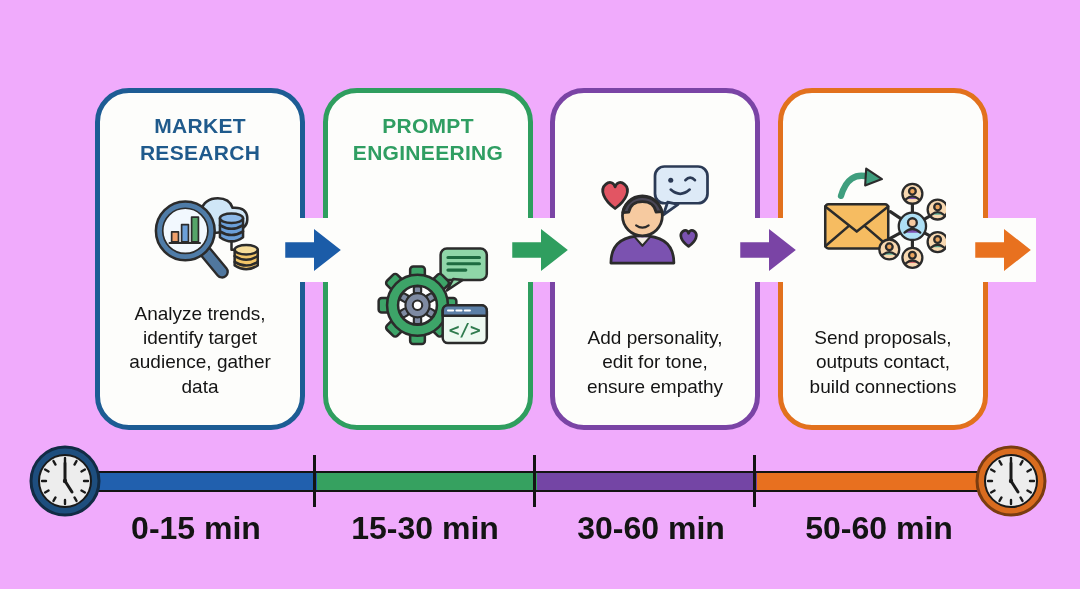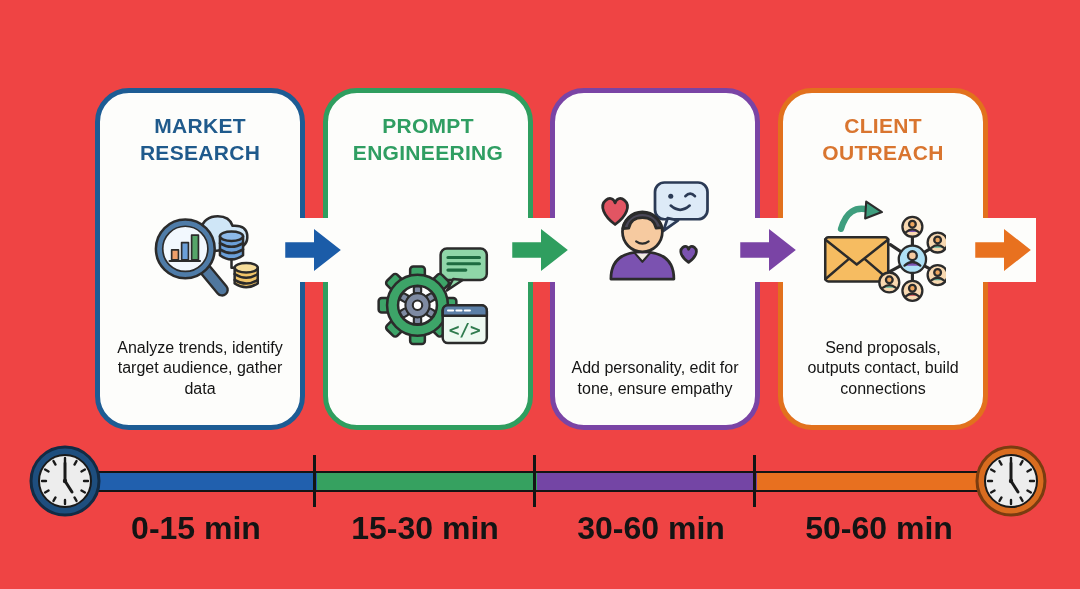--- a/index.html
+++ b/index.html
@@ -1,38 +1,38 @@
 <!DOCTYPE html>
 <html><head>
 <meta charset="utf-8">
 <style>
   html,body{margin:0;padding:0;background:#fdfdfb;}
   .canvas{
     position:relative;width:1080px;height:589px;overflow:hidden;
-    background:#ef4444;font-family:"Liberation Sans",sans-serif;
+    background:#f0abfc;font-family:"Liberation Sans",sans-serif;
   }
   
   .card{
     position:absolute;top:88px;width:210px;height:342px;box-sizing:border-box;
     border:5px solid #000;border-radius:34px;background:#fdfdfb;
     display:flex;flex-direction:column;align-items:center;
     padding:18px 16px 20px 16px;
   }
   .card-0{left:95px;border-color:#1d5c94;}
   .card-1{left:323px;border-color:#2f9e5f;gap:28px;}
   .card-2{left:550px;border-color:#7a44a5;}
   .card-3{left:778px;border-color:#e2711d;}
   .card-title{
     margin:0;font-size:21px;line-height:1.3;font-weight:bold;text-align:center;
     letter-spacing:.3px;min-height:56px;display:flex;align-items:center;justify-content:center;
   }
   .t0{color:#1f5a8c}.t1{color:#2f9e62}.t2{color:#6f3d96}.t3{color:#d9752f}
   .card-icon{flex:1;display:flex;align-items:center;justify-content:center;width:100%;}
   .card-desc{
-    margin:0 0 6px 0;font-size:16px;line-height:1.28;color:#141414;
+    margin:0 0 6px 0;font-size:19px;line-height:1.28;color:#141414;
     text-align:center;font-weight:500;
   }
   
   .flow-arrow{
     position:absolute;top:218px;width:64px;height:64px;background:#fdfdfb;
     display:flex;align-items:center;justify-content:center;
   }
   .fa-0{left:282px}.fa-1{left:509px}.fa-2{left:737px}.fa-3{left:972px}
   
   .tl-bar{
@@ -142,21 +142,20 @@
           <circle cx="48" cy="52" r="19" fill="#f6caa0" stroke="#2b2b2b"></circle>
           <path d="M29.5 49 a19 19 0 0 1 37 -1 l-5.5 .5 q-2 -10 -13 -10 q-11 0 -13 10 z" fill="#4a4757" stroke="#2b2b2b"></path>
           <path d="M42 61 q6 4.5 12 0" fill="none" stroke="#2b2b2b" stroke-width="2"></path>
         </g>
       </svg>
     </div>
     <p class="card-desc">Add personality, edit for tone, ensure empathy</p>
   </div>
 
   <div class="card card-3">
-    <h2 class="card-title t3">CLIENT OUTREACH</h2>
     <div class="card-icon">
       <svg width="126" height="116" viewBox="0 0 120 110">
         <g stroke="#2b2b2b" stroke-width="2.4" stroke-linejoin="round" stroke-linecap="round">
           <path d="M20 33 Q27 9 47 15" fill="none" stroke="#3f9e7e" stroke-width="6"></path>
           <path d="M44 7 L59 17 L43 23 z" fill="#3f9e7e" stroke-width="2"></path>
           <path d="M88 36 L88 62 M110 49 L88 62 M110 74 L88 62 M88 88 L88 62 M66 74 L88 62 M67 48 L88 62" stroke-width="3" fill="none"></path>
           <rect x="5" y="41" width="60" height="42" rx="3" fill="#f6bc61"></rect>
           <path d="M5 43 L35 67 L65 43" fill="none"></path>
           <path d="M5 81 L27 62 M65 81 L43 62" fill="none"></path>
           <g stroke-width="2.2">

